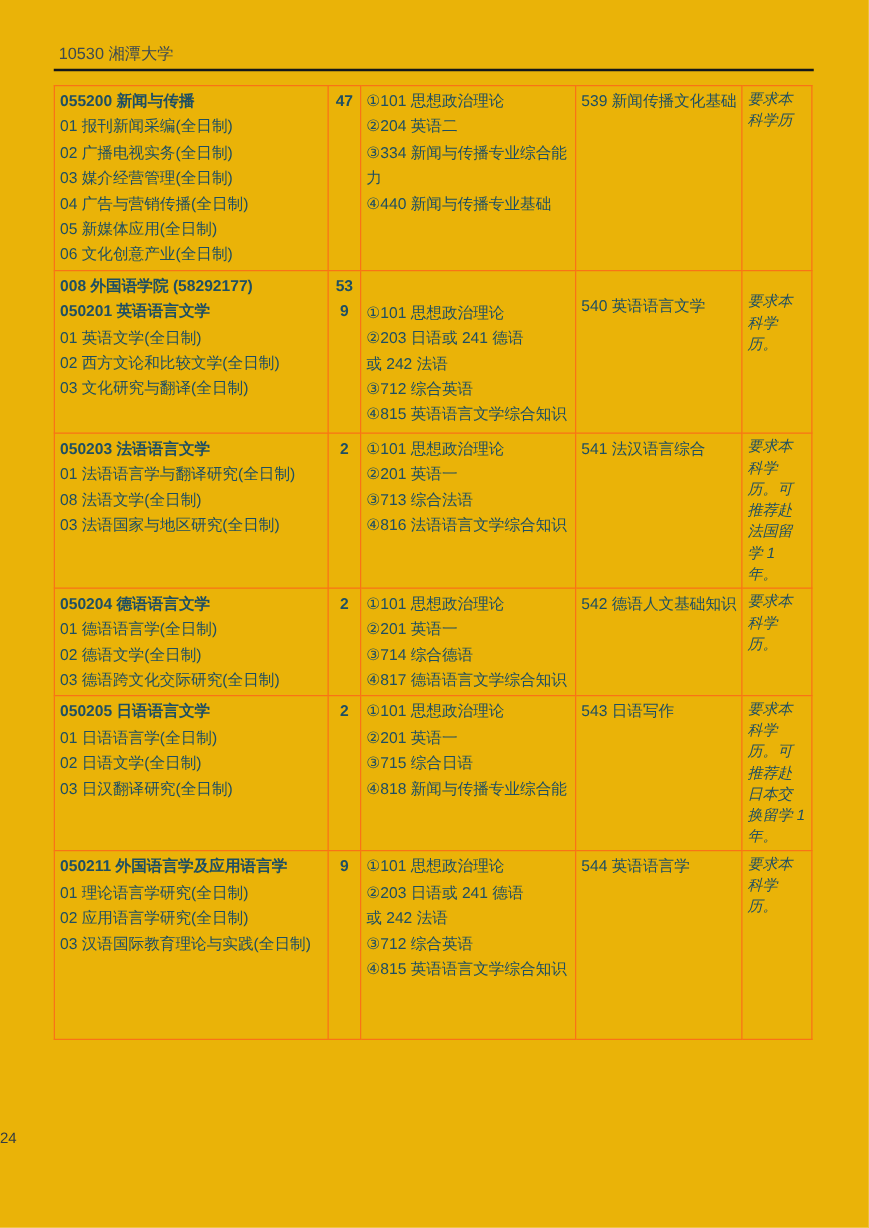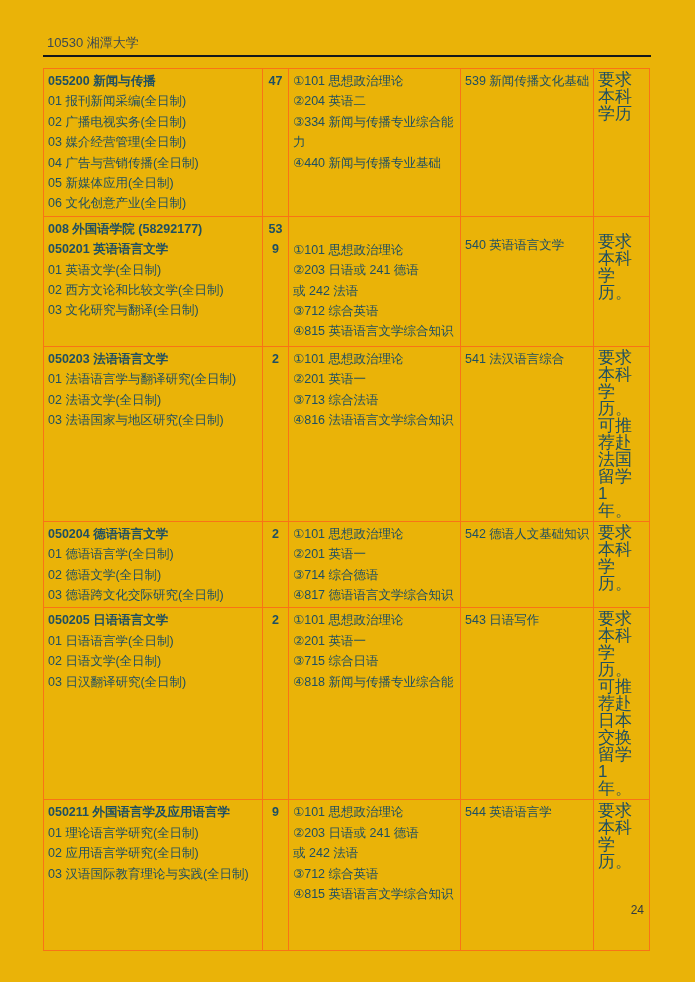--- a/index.html
+++ b/index.html
@@ -21,34 +21,34 @@
     border-collapse:collapse;table-layout:fixed;
     color:#1e4f63;font-size:12.5px;
   }
   table.doc-table td{
     border:1px solid #f97316;vertical-align:top;padding:2px 4px;overflow:hidden;
   }
   .line{line-height:20.4px;white-space:nowrap;overflow:hidden;}
   .bold{font-weight:bold;}
   td.col-count{text-align:center;padding-left:0;padding-right:0;}
   td.col-remark{padding:2px 2px;}
-  .remark{line-height:17px;font-size:17px;word-break:break-all;white-space:normal;}
+  .remark{line-height:17px;font-size:12px;word-break:break-all;white-space:normal;font-style:italic;}
 
   
   tbody tr:nth-child(1){height:143px;}
   tbody tr:nth-child(2){height:130px;}
   tbody tr:nth-child(3){height:86px;}
   tbody tr:nth-child(4){height:85px;margin-top:12px;}
   tbody tr:nth-child(5){height:118px;}
   tbody tr:nth-child(6){height:151px;}
   tbody tr:nth-child(7){height:102px;}
 
   
-  .page-number{position:absolute;left:0;top:903px;width:608px;text-align:right;
-    font-size:12px;color:#323c42;padding-left:36px;}
+  .page-number{position:absolute;left:0;top:903px;width:608px;text-align:left;
+    font-size:12px;color:#323c42;}
 </style>
 </head>
 <body>
 
 <div class="page">
 
   <div class="header-left">10530 湘潭大学</div>
   <div class="header-rule"></div>
 
   <table class="doc-table">
@@ -110,21 +110,21 @@
             <div class="line">540 英语语言文学</div>
           </td>
           <td class="col-remark" style="padding-top: 16px;">
             <div class="remark">要求本科学历。</div>
           </td>
         </tr>
         <tr>
           <td class="col-program">
             <div class="line bold">050203 法语语言文学</div>
             <div class="line">01 法语语言学与翻译研究(全日制)</div>
-            <div class="line">02 法语文学(全日制)</div>
+            <div class="line">08 法语文学(全日制)</div>
             <div class="line">03 法语国家与地区研究(全日制)</div>
           </td>
           <td class="col-count">
             <div class="line bold">2</div>
           </td>
           <td class="col-exams">
             <div class="line">①101 思想政治理论</div>
             <div class="line">②201 英语一</div>
             <div class="line">③713 综合法语</div>
             <div class="line">④816 法语语言文学综合知识</div>

